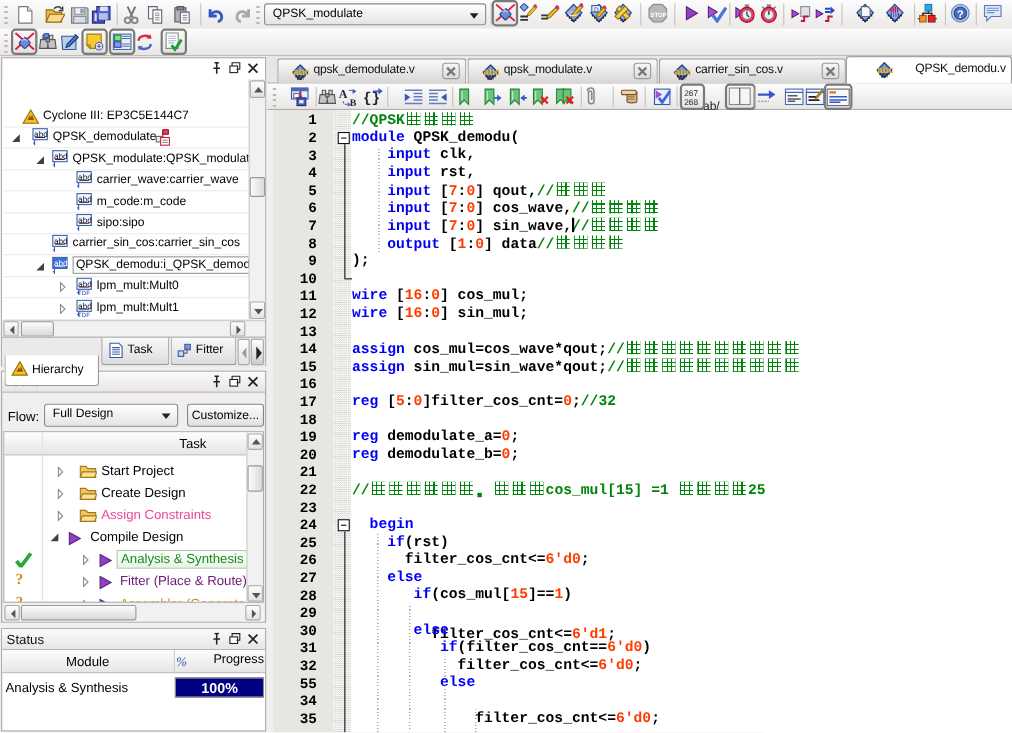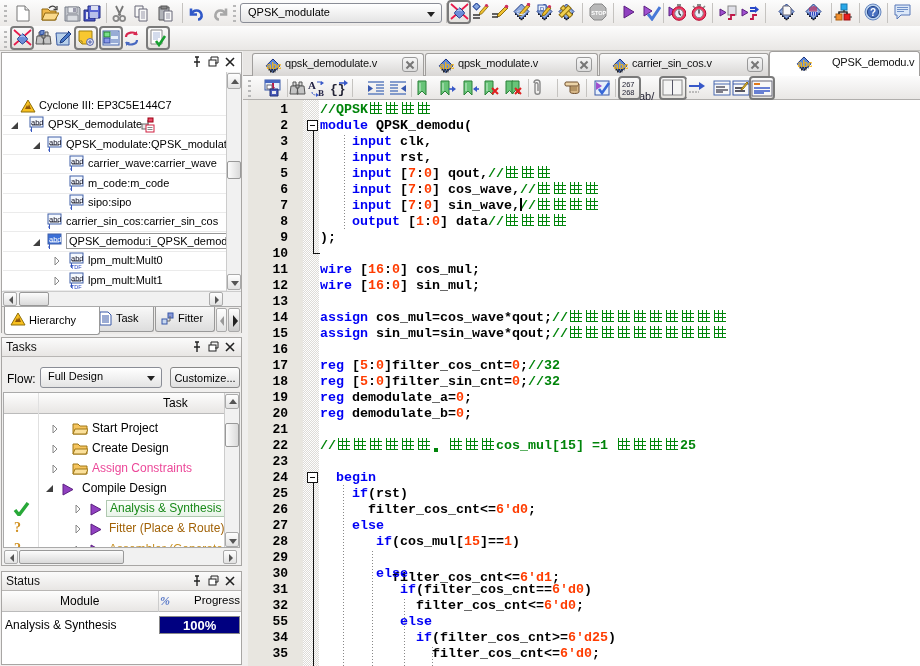--- a/index.html
+++ b/index.html
@@ -540,21 +540,21 @@
         <path d="M9 3L5 7l4 4z" fill="#555"></path>
       </svg>
     </div>
     <div class="sbtn" style="left:207px;top:239px;width:14px;height:14px;">
       <svg width="14" height="14">
         <path d="M5 3l4 4-4 4z" fill="#555"></path>
       </svg>
     </div>
     <div class="thumbh" style="left:17px;top:239px;width:30px;height:14px;"></div>
     <div style="position:absolute;left:0;top:253px;width:239px;height:28px;background:#eceae8;border-top:1px solid #aaa;">
-      <div style="position:absolute;left:2px;top:0px;width:96px;height:28px;background:#fff;border:1px solid #999;border-top:none;border-radius:0 0 3px 3px;z-index:2;">
+      <div style="position:absolute;left:2px;top:16px;width:86px;height:28px;background:#fff;border:1px solid #999;border-top:none;border-radius:0 0 3px 3px;z-index:2;">
         <span class="abs" style="left:5px;top:5px;">
           <svg width="16" height="14" viewBox="0 0 16 14">
             <path d="M8 1l7 12H1z" fill="#f8c020" stroke="#907008"></path>
             <path d="M8 1l7 12H1z" fill="none" stroke="#fff" stroke-width="0"></path>
             <path d="M5 10l2-4 1 2 1-3 2 5z" fill="#905808"></path>
           </svg>
         </span>
         <span class="lbl" style="left:24px;top:7px;font-size:11px;">Hierarchy</span>
       </div>
       <div style="position:absolute;left:90px;top:0px;width:62px;height:25px;background:linear-gradient(#f8f8f8,#ddd);border:1px solid #999;border-top:none;border-radius:0 0 3px 3px;">
@@ -635,21 +635,21 @@
             <path d="M2 8l4 5 9-12" fill="none" stroke="#28a838" stroke-width="3.4"></path>
           </svg></span><svg class="abs" style="left:71px;top:5px;" width="6" height="10">
           <path d="M1 1l4 4-4 4z" fill="none" stroke="#888"></path>
         </svg><span class="abs" style="left:86px;top:4px;"><svg width="13" height="13" viewBox="0 0 13 13">
             <path d="M1 1l10 5.5L1 12z" fill="#9040c0" stroke="#5c2080"></path>
           </svg></span><span class="abs" style="left:102px;top:1px;border:1px solid #b0c8b0;background:linear-gradient(#fcfefc,#e8f4e8);padding:0 3px 1px 3px;color:#1a8a1a;">Analysis &amp; Synthesis</span></div>
       <div style="position:absolute;left:0;top:126px;width:236px;height:20px;font-size:12px;white-space:pre;"><span style="position:absolute;left:10px;top:1px;font-size:14px;font-weight:bold;color:#d09020;font-family:'Liberation Serif';">?</span><svg class="abs" style="left:71px;top:5px;" width="6" height="10">
           <path d="M1 1l4 4-4 4z" fill="none" stroke="#888"></path>
         </svg><span class="abs" style="left:86px;top:4px;"><svg width="13" height="13" viewBox="0 0 13 13">
             <path d="M1 1l10 5.5L1 12z" fill="#9040c0" stroke="#5c2080"></path>
-          </svg></span><span class="abs" style="left:105px;top:2px;color:#a16207;">Fitter (Place &amp; Route)</span></div>
+          </svg></span><span class="abs" style="left:105px;top:2px;color:#701a75;">Fitter (Place &amp; Route)</span></div>
       <div style="position:absolute;left:0;top:147px;width:236px;height:20px;font-size:12px;white-space:pre;"><span style="position:absolute;left:10px;top:1px;font-size:14px;font-weight:bold;color:#d09020;font-family:'Liberation Serif';">?</span><svg class="abs" style="left:71px;top:5px;" width="6" height="10">
           <path d="M1 1l4 4-4 4z" fill="none" stroke="#888"></path>
         </svg><span class="abs" style="left:86px;top:4px;"><svg width="13" height="13" viewBox="0 0 13 13">
             <path d="M1 1l10 5.5L1 12z" fill="#9040c0" stroke="#5c2080"></path>
           </svg></span><span class="abs" style="left:105px;top:2px;color:#c89020;">Assembler (Generate pro</span></div>
       <div class="track" style="left:220px;top:0px;width:15px;height:154px;border-left:1px solid #ccc;"></div>
       <div class="sbtn" style="left:221px;top:1px;width:14px;height:15px;">
         <svg width="14" height="15">
           <path d="M7 4l4 5H3z" fill="#555"></path>
         </svg>
@@ -943,36 +943,34 @@
     <div class="cl" style="top:114px;">    <span class="k">output</span> [<span class="n">1</span>:<span class="n">0</span>] data<span class="c">//<i class="cj"></i><i class="cj"></i><i class="cj"></i><i class="cj"></i></span></div>
     <div class="cl" style="top:130px;">);</div>
     <div class="cl" style="top:146px;"></div>
     <div class="cl" style="top:162px;"><span class="k">wire</span> [<span class="n">16</span>:<span class="n">0</span>] cos_mul;</div>
     <div class="cl" style="top:178px;"><span class="k">wire</span> [<span class="n">16</span>:<span class="n">0</span>] sin_mul;</div>
     <div class="cl" style="top:194px;"></div>
     <div class="cl" style="top:210px;"><span class="k">assign</span> cos_mul=cos_wave*qout;<span class="c">//<i class="cj"></i><i class="cj"></i><i class="cj"></i><i class="cj"></i><i class="cj"></i><i class="cj"></i><i class="cj"></i><i class="cj"></i><i class="cj"></i><i class="cj"></i></span></div>
     <div class="cl" style="top:226px;"><span class="k">assign</span> sin_mul=sin_wave*qout;<span class="c">//<i class="cj"></i><i class="cj"></i><i class="cj"></i><i class="cj"></i><i class="cj"></i><i class="cj"></i><i class="cj"></i><i class="cj"></i><i class="cj"></i><i class="cj"></i></span></div>
     <div class="cl" style="top:242px;"></div>
     <div class="cl" style="top:258px;"><span class="k">reg</span> [<span class="n">5</span>:<span class="n">0</span>]filter_cos_cnt=<span class="n">0</span>;<span class="c">//32</span></div>
-    <div class="cl" style="top:274px;"><span class="k">reg</span> [<span class="n">5</span>:<span class="n">0</span>]filter_sin_cnt=<span class="n">0</span>;<span class="c">//32</span></div>
     <div class="cl" style="top:290px;"><span class="k">reg</span> demodulate_a=<span class="n">0</span>;</div>
     <div class="cl" style="top:306px;"><span class="k">reg</span> demodulate_b=<span class="n">0</span>;</div>
     <div class="cl" style="top:322px;"></div>
     <div class="cl" style="top:338px;"><span class="c">//<i class="cj"></i><i class="cj"></i><i class="cj"></i><i class="cj"></i><i class="cj"></i><i class="cj"></i><i class="cm"></i><i class="cj"></i><i class="cj"></i><i class="cj"></i>cos_mul[15] =1 <i class="cj"></i><i class="cj"></i><i class="cj"></i><i class="cj"></i>25</span></div>
     <div class="cl" style="top:370px;">  <span class="k">begin</span></div>
     <div class="cl" style="top:386px;">    <span class="k">if</span>(rst)</div>
     <div class="cl" style="top:402px;">      filter_cos_cnt&lt;=<span class="n">6'd0</span>;</div>
     <div class="cl" style="top:418px;">    <span class="k">else</span></div>
     <div class="cl" style="top:434px;">       <span class="k">if</span>(cos_mul[<span class="n">15</span>]==<span class="n">1</span>)</div>
     <div class="cl" style="top:450px;margin-top:20px;">         filter_cos_cnt&lt;=<span class="n">6'd1</span>;</div>
     <div class="cl" style="top:466px;">       <span class="k">else</span></div>
     <div class="cl" style="top:482px;">          <span class="k">if</span>(filter_cos_cnt==<span class="n">6'd0</span>)</div>
     <div class="cl" style="top:498px;">            filter_cos_cnt&lt;=<span class="n">6'd0</span>;</div>
     <div class="cl" style="top:514px;">          <span class="k">else</span></div>
-    <div class="cl" style="top:530px;">            <span class="k">if</span>(filter_cos_cnt&gt;=<span class="n">6'd25</span>)</div>
     <div class="cl" style="top:546px;">              filter_cos_cnt&lt;=<span class="n">6'd0</span>;</div>
     <div class="fold" style="left:59px;top:20px;"></div>
     <div class="vline" style="left:65px;top:31px;height:122px;"></div>
     <div style="position:absolute;left:65px;top:153px;width:7px;height:1px;background:#111;"></div>
     <div class="fold" style="left:59px;top:372px;"></div>
     <div class="vline" style="left:65px;top:383px;height:183px;"></div>
     <div class="dotg" style="left:96px;top:33px;height:96px;"></div>
     <div class="dotg" style="left:95px;top:385px;height:181px;"></div>
     <div class="dotg" style="left:124px;top:449px;height:117px;"></div>
     <div class="dotg" style="left:156px;top:497px;height:69px;"></div>

